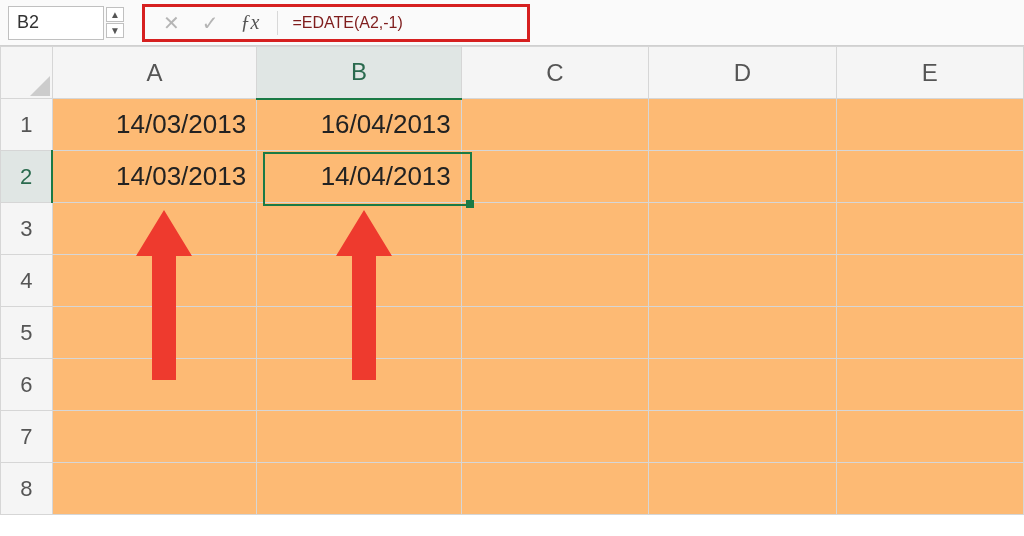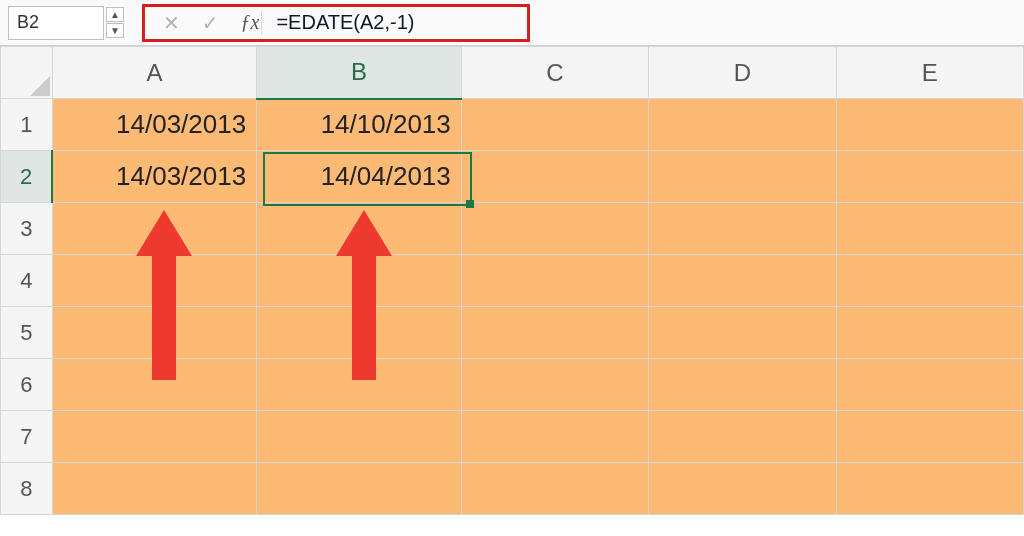--- a/index.html
+++ b/index.html
@@ -65,32 +65,32 @@
       font-size: 20px;
       color: #b5b5b5;
       margin-right: 22px;
       display: inline-flex;
       align-items: center;
     }
     .fx-symbol {
       font-style: italic;
       font-family: Georgia, serif;
       color: #555;
-      margin-right: 2px;
+      margin-right: 18px;
       font-size: 20px;
     }
     .fx-divider {
       width: 1px;
       height: 24px;
       background: #d8d8d8;
       margin-right: 14px;
     }
     .formula-text {
-      font-size: 20px;
-      color: #0f172a;
+      font-size: 16px;
+      color: #7f1d1d;
     }
     .sheet {
       position: relative;
     }
     table {
       border-collapse: collapse;
       table-layout: fixed;
     }
     th, td {
       border: 1px solid #d6d6d6;
@@ -179,21 +179,21 @@
       </th>
       <th class="col-header col-A">A</th>
       <th class="col-header col-B selected-header-col">B</th>
       <th class="col-header col-C">C</th>
       <th class="col-header col-D">D</th>
       <th class="col-header col-E">E</th>
     </tr>
     <tr>
       <td class="row-header">1</td>
       <td class="cell col-A">14/03/2013</td>
-      <td class="cell col-B">14/10/2013</td>
+      <td class="cell col-B">16/04/2013</td>
       <td class="cell col-C"></td>
       <td class="cell col-D"></td>
       <td class="cell col-E"></td>
     </tr>
     <tr>
       <td class="row-header selected-header-row">2</td>
       <td class="cell col-A">14/03/2013</td>
       <td class="cell col-B">14/04/2013</td>
       <td class="cell col-C"></td>
       <td class="cell col-D"></td>

